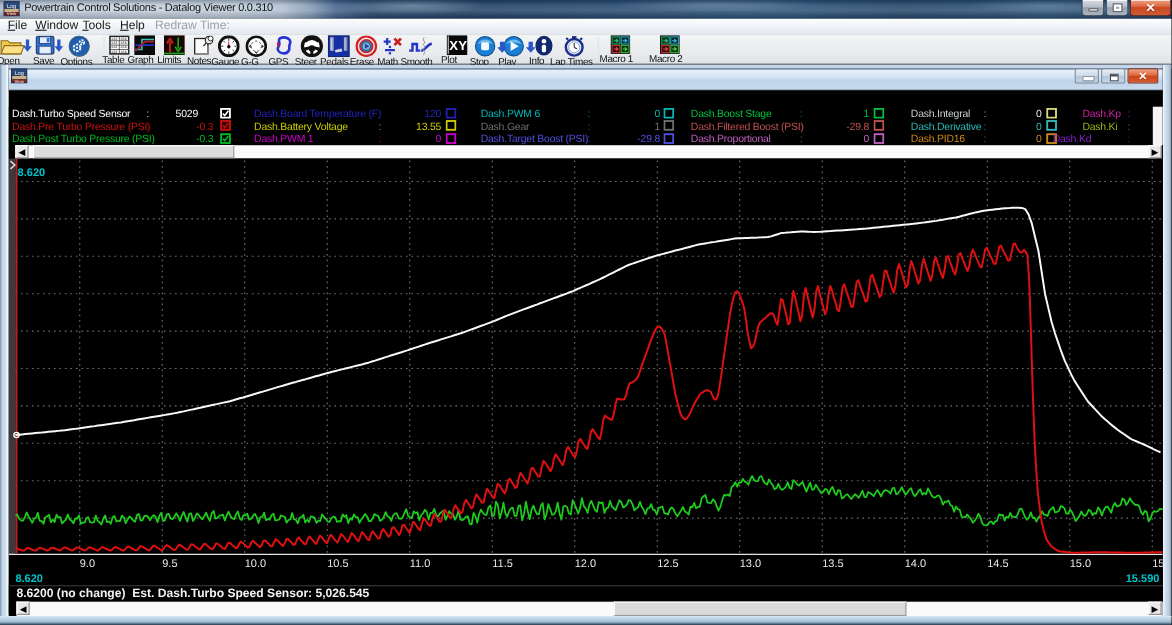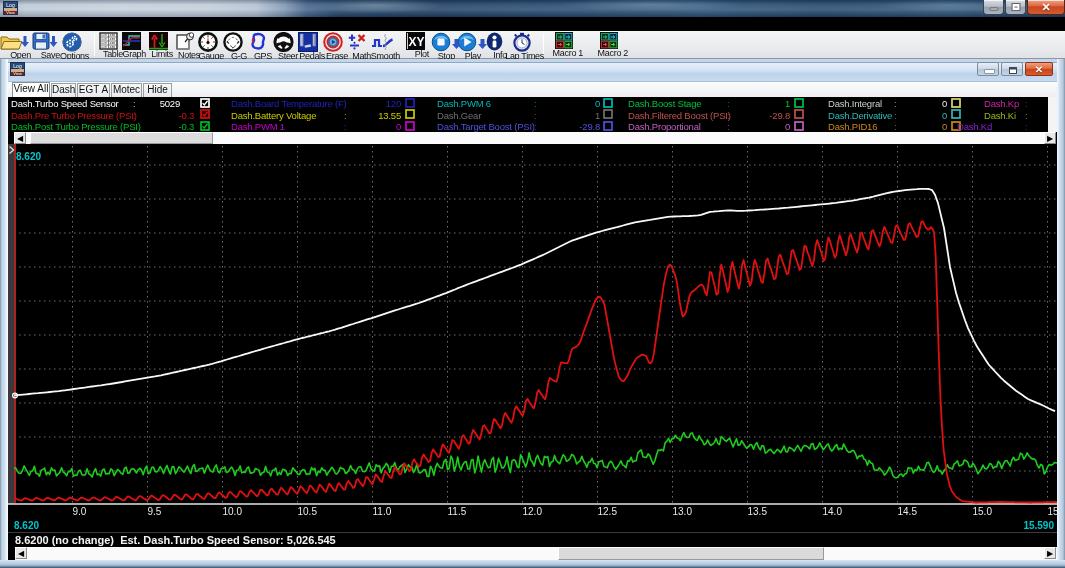--- a/index.html
+++ b/index.html
@@ -22,21 +22,21 @@
 .wb span{position:absolute;left:50%;top:50%;transform:translate(-50%,-50%);color:#fff;font-weight:bold;}
 .wb.min span{width:9px;height:3px;background:#fff;border:1px solid #555;border-radius:1px;top:9px;}
 .wb.max span{width:7px;height:6px;border:2px solid #fff;outline:1px solid #666;background:transparent;top:7px;}
 .wb.close span{font-size:11px;text-shadow:0 1px 1px #7a2413;top:7px;}
 
 #menubar{position:absolute;left:0;top:17px;width:1065px;height:14px;background:linear-gradient(180deg,#fcfdfe,#eef1f6 60%,#e4e9f0);font-size:11px;color:#1a1a1a;}
 #menubar span{position:absolute;top:0px;}
 #menubar u{text-decoration:underline;}
 
 #toolbar{position:absolute;left:0;top:31px;width:1065px;height:28px;background:linear-gradient(180deg,#f4f5f6,#e7e9ec 70%,#dfe2e6);border-bottom:1px solid #8f959c;}
-.tbi{position:absolute;top:1px;text-align:right;font-size:9px;color:#111;}
+.tbi{position:absolute;top:1px;text-align:left;font-size:9px;color:#111;}
 .tbi .ic{display:block;margin:0 auto;}
 .tbi .lb{display:block;margin-top:-1px;letter-spacing:-0.3px;}
 .tsep{position:absolute;top:3px;width:1px;height:22px;background:#a8adb4;border-right:1px solid #fff;}
 
 #frameL{position:absolute;left:0;top:59px;width:8px;height:502px;background:linear-gradient(90deg,#7e93a6 0,#c2d6e8 2px,#cfe0ef 5px,#f6fafd 7px);}
 #frameR{position:absolute;left:1057px;top:59px;width:8px;height:502px;background:linear-gradient(90deg,#f4f8fc 0,#cbdcec 3px,#b5cade 6px,#7e93a6 8px);}
 #frameB{position:absolute;left:0;top:560px;width:1065px;height:8px;background:linear-gradient(180deg,#d9e7f2 0,#c2d7e9 2px,#b4cce0 4px,#8aa7bf 6px,#51708a 7px,#3f5a72 8px);}
 
 #inner{position:absolute;left:8px;top:59px;width:1049px;height:499px;background:#000;}#innertopstrip{position:absolute;left:0;top:0;width:1049px;height:3px;background:#c5d6ea;}
 #ititle{position:absolute;left:0;top:3px;width:1049px;height:20px;background:linear-gradient(180deg,#e8f1fa 0%,#d3e3f3 40%,#bdd3ea 60%,#c8daee 100%);border-top:1px solid #8ca8c4;border-bottom:1px solid #aabfd6;box-sizing:border-box;}
@@ -79,31 +79,39 @@
       <div id="tstreak3"></div>
     </div>
 <svg id="titleicon" width="15" height="14" viewBox="0 0 15 14">
 <rect x="0" y="0" width="15" height="14" fill="#1b2f52"></rect>
       <rect x="1" y="1" width="13" height="5" fill="#2a4a7a"></rect>
 <text x="7.5" y="6" font-size="5" fill="#fff" text-anchor="middle" font-family="Liberation Sans">Log</text>
 <rect x="1" y="7" width="13" height="3" fill="#c8b088"></rect>
       <rect x="1" y="10" width="13" height="3" fill="#7a2222"></rect>
 <text x="7.5" y="13" font-size="4" fill="#ffd" text-anchor="middle" font-family="Liberation Sans">View</text>
     </svg>
+<div id="titletext">Powertrain Control Solutions - Datalog Viewer 0.0.310</div>
 <div id="winbtns">
       <div class="wb min">
         <span></span>
       </div>
       <div class="wb max">
         <span></span>
       </div>
       <div class="wb close">
         <span>✕</span>
       </div>
     </div>
+<div id="menubar">
+<span style="left:7px"><u>F</u>ile</span>
+<span style="left:32px"><u>W</u>indow</span>
+<span style="left:75px"><u>T</u>ools</span>
+<span style="left:109px"><u>H</u>elp</span>
+<span style="left:141px;color:#9aa0a6">Redraw Time:</span>
+</div>
 <div id="toolbar">
       <div class="tsep" style="left:94px"></div>
       <div class="tsep" style="left:543px"></div>
       <div class="tbi" style="left:-3px;width:34px;"><span class="icwrap"><svg class="ic" width="30" height="19" viewBox="0 0 30 19">
             <path d="M2 5 L8 5 L10 7 L20 7 L20 17 L2 17 Z" fill="#f5c944" stroke="#8a6d1d" stroke-width="1"></path>
             <path d="M2 17 L5 9.5 L23 9.5 L20 17 Z" fill="#fde084" stroke="#8a6d1d" stroke-width="1"></path>
             <path d="M24.5 4 L27.5 4 L27.5 10 L30 10 L26 15 L22 10 L24.5 10 Z" fill="#2a56c6"></path>
           </svg></span><span class="lb">Open</span></div>
       <div class="tbi" style="left:30px;width:30px;"><span class="icwrap"><svg class="ic" width="26" height="19" viewBox="0 0 26 19">
             <rect x="1" y="1" width="16" height="16" rx="1.5" fill="#2e6fd0" stroke="#16386e" stroke-width="1"></rect>
@@ -284,27 +292,20 @@
 <text x="7.5" y="6" font-size="5" fill="#fff" text-anchor="middle" font-family="Liberation Sans">Log</text>
 <rect x="1" y="7" width="13" height="3" fill="#c8b088"></rect>
         <rect x="1" y="10" width="13" height="3" fill="#7a2222"></rect>
 <text x="7.5" y="13" font-size="4" fill="#ffd" text-anchor="middle" font-family="Liberation Sans">View</text>
       </svg>
       <div id="ibtns">
         <div class="ib min"></div>
         <div class="ib max"></div>
         <div class="ib close"></div>
       </div>
-      <div id="tabrow">
-        <div class="tab active" style="left:4px;width:38px;">View All</div>
-        <div class="tab" style="left:43px;width:25px;">Dash</div>
-        <div class="tab" style="left:69px;width:33px;">EGT A</div>
-        <div class="tab" style="left:103px;width:31px;">Motec</div>
-        <div class="tab" style="left:135px;width:29px;">Hide</div>
-      </div>
       <div id="dtable">
         <div class="cell" style="left:3px;top:1px;color:#ffffff">Dash.Turbo Speed Sensor</div>
         <div class="cell" style="left:125px;top:1px;color:#ffffff;opacity:.75">:</div>
         <div class="cell" style="left:112px;top:1px;width:60px;text-align:right;color:#ffffff">5029</div>
         <svg class="cbs" style="left:192px;top:0.5px" width="10" height="10" viewBox="0 0 10 10">
           <rect x="1" y="1" width="8" height="8" fill="#000" stroke="#ffffff" stroke-width="1.7"></rect>
           <path d="M2.6 5.1 L4.3 7 L7.6 2.7" stroke="#fff" stroke-width="1.4" fill="none"></path>
         </svg>
         <div class="cell" style="left:223px;top:1px;color:#2222bb">Dash.Board Temperature (F)</div>
         <div class="cell" style="left:336px;top:1px;color:#2222bb;opacity:.75">:</div>

